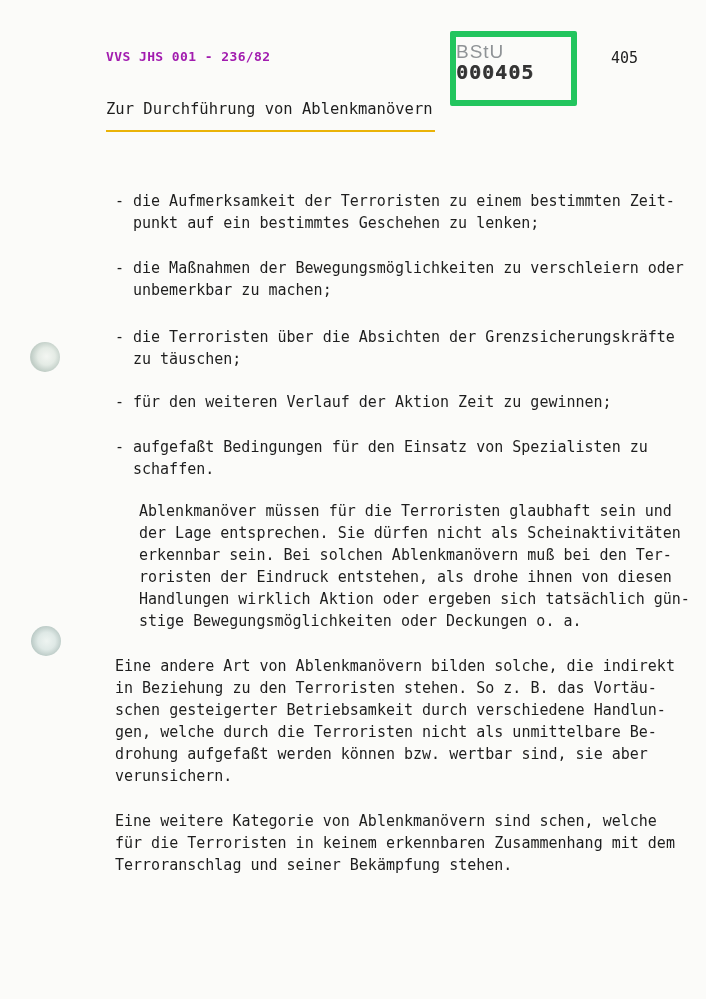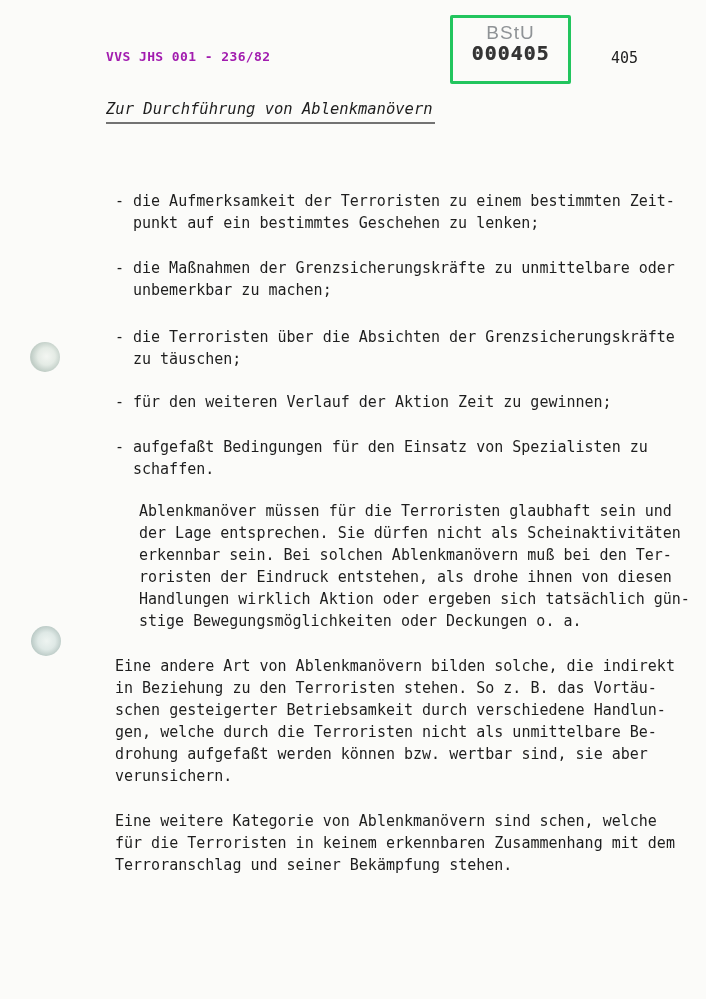--- a/index.html
+++ b/index.html
@@ -30,26 +30,25 @@
     font-weight: bold;
   }
   #page-number {
     left: 611px; top: 47px;
     font-size: 15px;
     line-height: 22px;
     color: #222;
     white-space: nowrap;
   }
   #stamp {
-    left: 450px; top: 15px;
+    left: 450px; top: 31px;
     width: 115px; height: 63px;
-    border: 3px solid #22c55e;
+    border: 6px solid #22c55e;
     border-radius: 2px;
     background: transparent;
-    text-align: center;
   }
   #stamp-org {
     display: block;
     margin-top: 5px;
     font-family: "Liberation Sans", sans-serif;
     font-size: 19px;
     line-height: 19px;
     color: #8f9396;
     letter-spacing: 1px;
   }
@@ -67,23 +66,22 @@
 
   
   #doc-title {
     left: 106px; top: 98px;
     font-size: 15.5px;
     line-height: 22px;
     white-space: nowrap;
   }
   #doc-title .underline {
     display: inline-block;
-    border-bottom: 2px solid #737373;
-    padding: 0 2px 2px 0;
-    font-style: italic;
+    border-bottom: 2px solid #eab308;
+    padding: 0 2px 10px 0;
   }
 
   
   .tblock {
     left: 115px;
     width: 566px;
     font-size: 15px;
     line-height: 22px;
     color: #1e1e1e;
     white-space: nowrap;
@@ -143,21 +141,21 @@
   <div class="abs tblock bullet" id="bullet-0">
     <span class="dash">-</span>
     <div>
         <div class="tline">die Aufmerksamkeit der Terroristen zu einem bestimmten Zeit-</div>
         <div class="tline">punkt auf ein bestimmtes Geschehen zu lenken;</div>
       </div>
   </div>
   <div class="abs tblock bullet" id="bullet-1">
     <span class="dash">-</span>
     <div>
-        <div class="tline">die Maßnahmen der Grenzsicherungskräfte zu unmittelbare oder</div>
+        <div class="tline">die Maßnahmen der Bewegungsmöglichkeiten zu verschleiern oder</div>
         <div class="tline">unbemerkbar zu machen;</div>
       </div>
   </div>
   <div class="abs tblock bullet" id="bullet-2">
     <span class="dash">-</span>
     <div>
         <div class="tline">die Terroristen über die Absichten der Grenzsicherungskräfte</div>
         <div class="tline">zu täuschen;</div>
       </div>
   </div>

